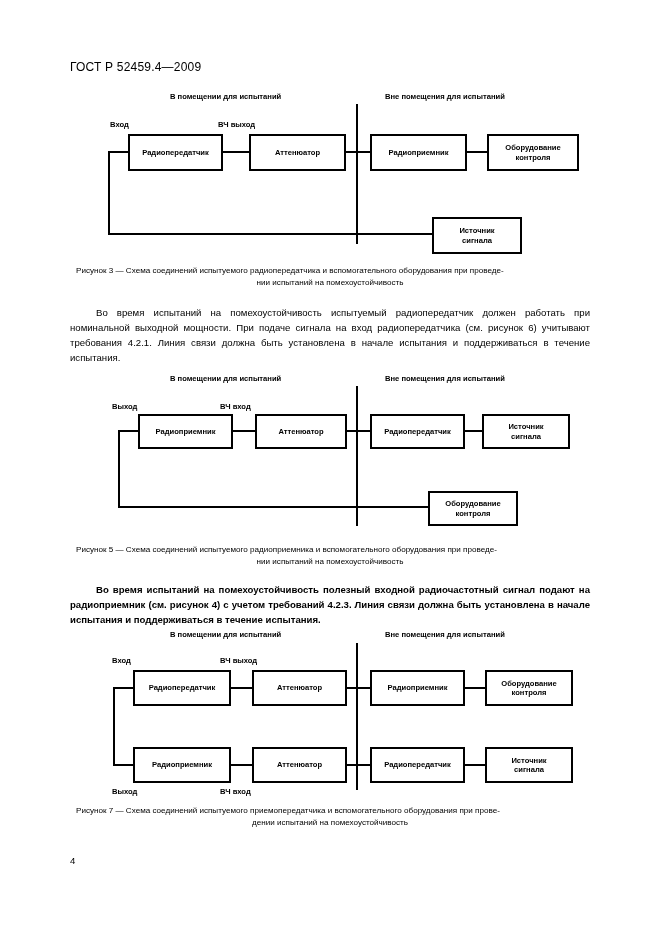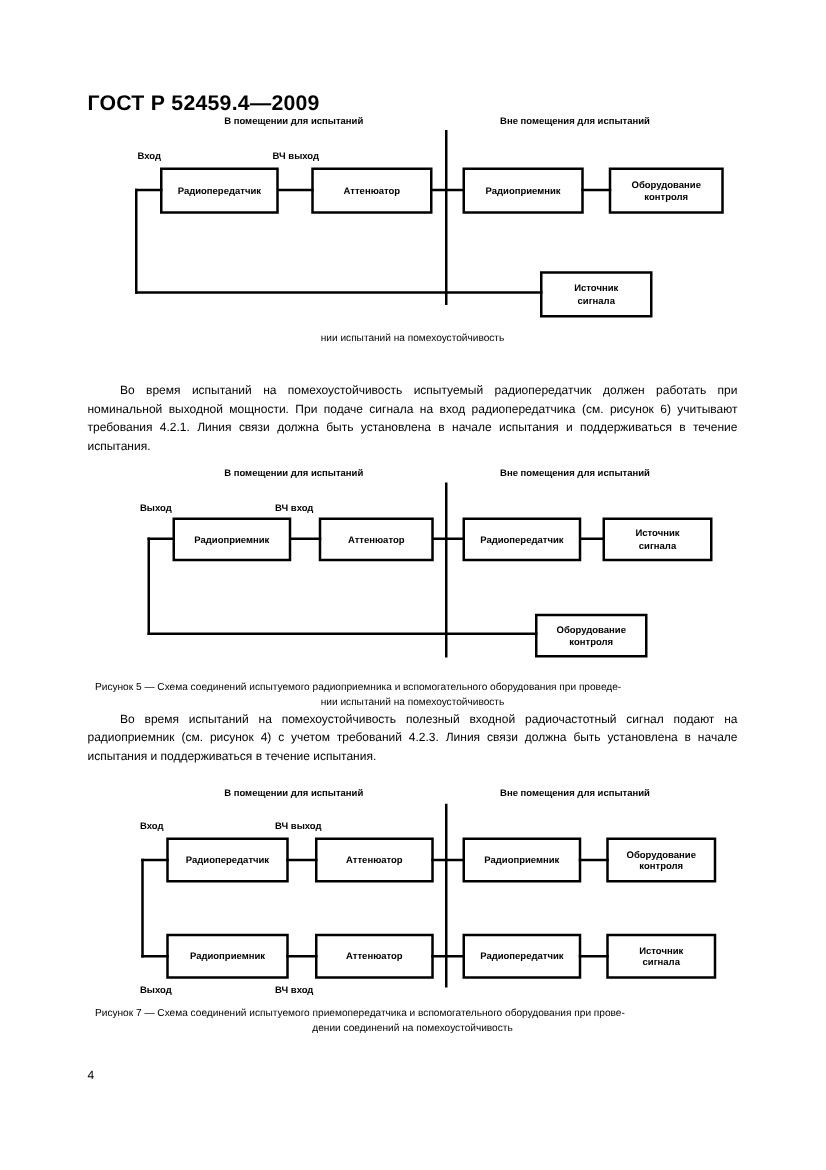--- a/index.html
+++ b/index.html
@@ -7,30 +7,29 @@
     width:661px;height:936px;position:relative;
     font-family:"Liberation Sans","DejaVu Sans",sans-serif;
     color:#000;
     -webkit-font-smoothing:none;
   }
   .page{position:absolute;inset:0;}
 
   
   .std-header{
     position:absolute;left:70px;top:60px;
-    font-size:17px;font-weight:bold;letter-spacing:.2px;
+    font-size:12px;font-weight:normal;letter-spacing:.2px;
     white-space:nowrap;
-    margin-top:13px;
   }
 
   
   .diagram{position:absolute;left:0;width:661px;}
   .dg-zone-label{
     position:absolute;font-size:7.6px;font-weight:bold;
-    white-space:nowrap;text-align:center;
+    white-space:nowrap;
   }
   .dg-port-label{
     position:absolute;font-size:7.6px;font-weight:bold;
     white-space:nowrap;
   }
   .dg-box{
     position:absolute;border:2.2px solid #000;background:#fff;
     display:flex;align-items:center;justify-content:center;
     text-align:center;font-size:7.6px;font-weight:bold;
     line-height:1.25;box-sizing:border-box;
@@ -101,20 +100,21 @@
     <div class="dg-line dg-hline" style="left:222px;top:151px;width:29px;"></div>
     <div class="dg-line dg-hline" style="left:345px;top:151px;width:27px;"></div>
     <div class="dg-line dg-hline" style="left:465px;top:151px;width:24px;"></div>
 
     <div class="dg-line dg-hline" style="left:108px;top:151px;width:22px;"></div>
     <div class="dg-line dg-vline" style="left:108px;top:151px;height:84px;"></div>
     <div class="dg-line dg-hline" style="left:108px;top:233px;width:326px;"></div>
   </div>
 
   <div class="fig-caption" style="top:265px;">
+    <span class="ln l1">Рисунок  3 —  Схема соединений испытуемого радиопередатчика и вспомогательного оборудования при проведе-</span>
     <span class="ln">нии испытаний на помехоустойчивость</span>
   </div>
 
   <div class="para" style="top:306px;"><span class="ind"></span><span>Во время испытаний на помехоустойчивость испытуемый радиопередатчик должен работать при номинальной выходной мощности. При подаче сигнала на вход радиопередатчика (см. рисунок 6) учитывают требования 4.2.1. Линия связи должна быть установлена в начале испытания и поддерживаться в течение испытания.</span></div>
 
   <div class="diagram" id="diagram4" style="top:0;height:0;">
 
     <div class="dg-zone-label" style="left:170px;top:374px;width:130px;">В помещении для испытаний</div>
     <div class="dg-zone-label" style="left:385px;top:374px;width:150px;">Вне помещения для испытаний</div>
 
@@ -150,21 +150,21 @@
     <div class="dg-line dg-hline" style="left:118px;top:430px;width:22px;"></div>
     <div class="dg-line dg-vline" style="left:118px;top:430px;height:78px;"></div>
     <div class="dg-line dg-hline" style="left:118px;top:506px;width:312px;"></div>
   </div>
 
   <div class="fig-caption" style="top:544px;">
     <span class="ln l1">Рисунок  5 —  Схема соединений испытуемого радиоприемника и вспомогательного оборудования при проведе-</span>
     <span class="ln">нии испытаний на помехоустойчивость</span>
   </div>
 
-  <div class="para" style="top:569px;"><span class="ind"></span><span>Во время испытаний на помехоустойчивость полезный входной радиочастотный сигнал подают на радиоприемник (см. рисунок 4) с учетом требований 4.2.3. Линия связи должна быть установлена в начале испытания и поддерживаться в течение испытания.</span></div>
+  <div class="para" style="top:583px;font-weight:bold;"><span class="ind"></span><span>Во время испытаний на помехоустойчивость полезный входной радиочастотный сигнал подают на радиоприемник (см. рисунок 4) с учетом требований 4.2.3. Линия связи должна быть установлена в начале испытания и поддерживаться в течение испытания.</span></div>
 
   <div class="diagram" id="diagram5" style="top:0;height:0;">
 
     <div class="dg-zone-label" style="left:170px;top:630px;width:130px;">В помещении для испытаний</div>
     <div class="dg-zone-label" style="left:385px;top:630px;width:150px;">Вне помещения для испытаний</div>
 
     <div class="dg-divider" style="left:356px;top:643px;height:147px;"></div>
 
     <div class="dg-port-label" style="left:112px;top:656px;">Вход</div>
     <div class="dg-port-label" style="left:220px;top:656px;">ВЧ выход</div>
@@ -206,18 +206,18 @@
     <div class="dg-line dg-hline" style="left:345px;top:764px;width:27px;"></div>
     <div class="dg-line dg-hline" style="left:463px;top:764px;width:24px;"></div>
 
     <div class="dg-line dg-hline" style="left:113px;top:687px;width:22px;"></div>
     <div class="dg-line dg-hline" style="left:113px;top:764px;width:22px;"></div>
     <div class="dg-line dg-vline" style="left:113px;top:687px;height:79px;"></div>
   </div>
 
   <div class="fig-caption" style="top:805px;">
     <span class="ln l1">Рисунок  7 —  Схема соединений испытуемого приемопередатчика и вспомогательного оборудования при прове-</span>
-    <span class="ln">дении соединений на помехоустойчивость</span>
+    <span class="ln">дении испытаний на помехоустойчивость</span>
   </div>
 
   <div class="page-num">4</div>
 
 </div>
 
 </body></html>

